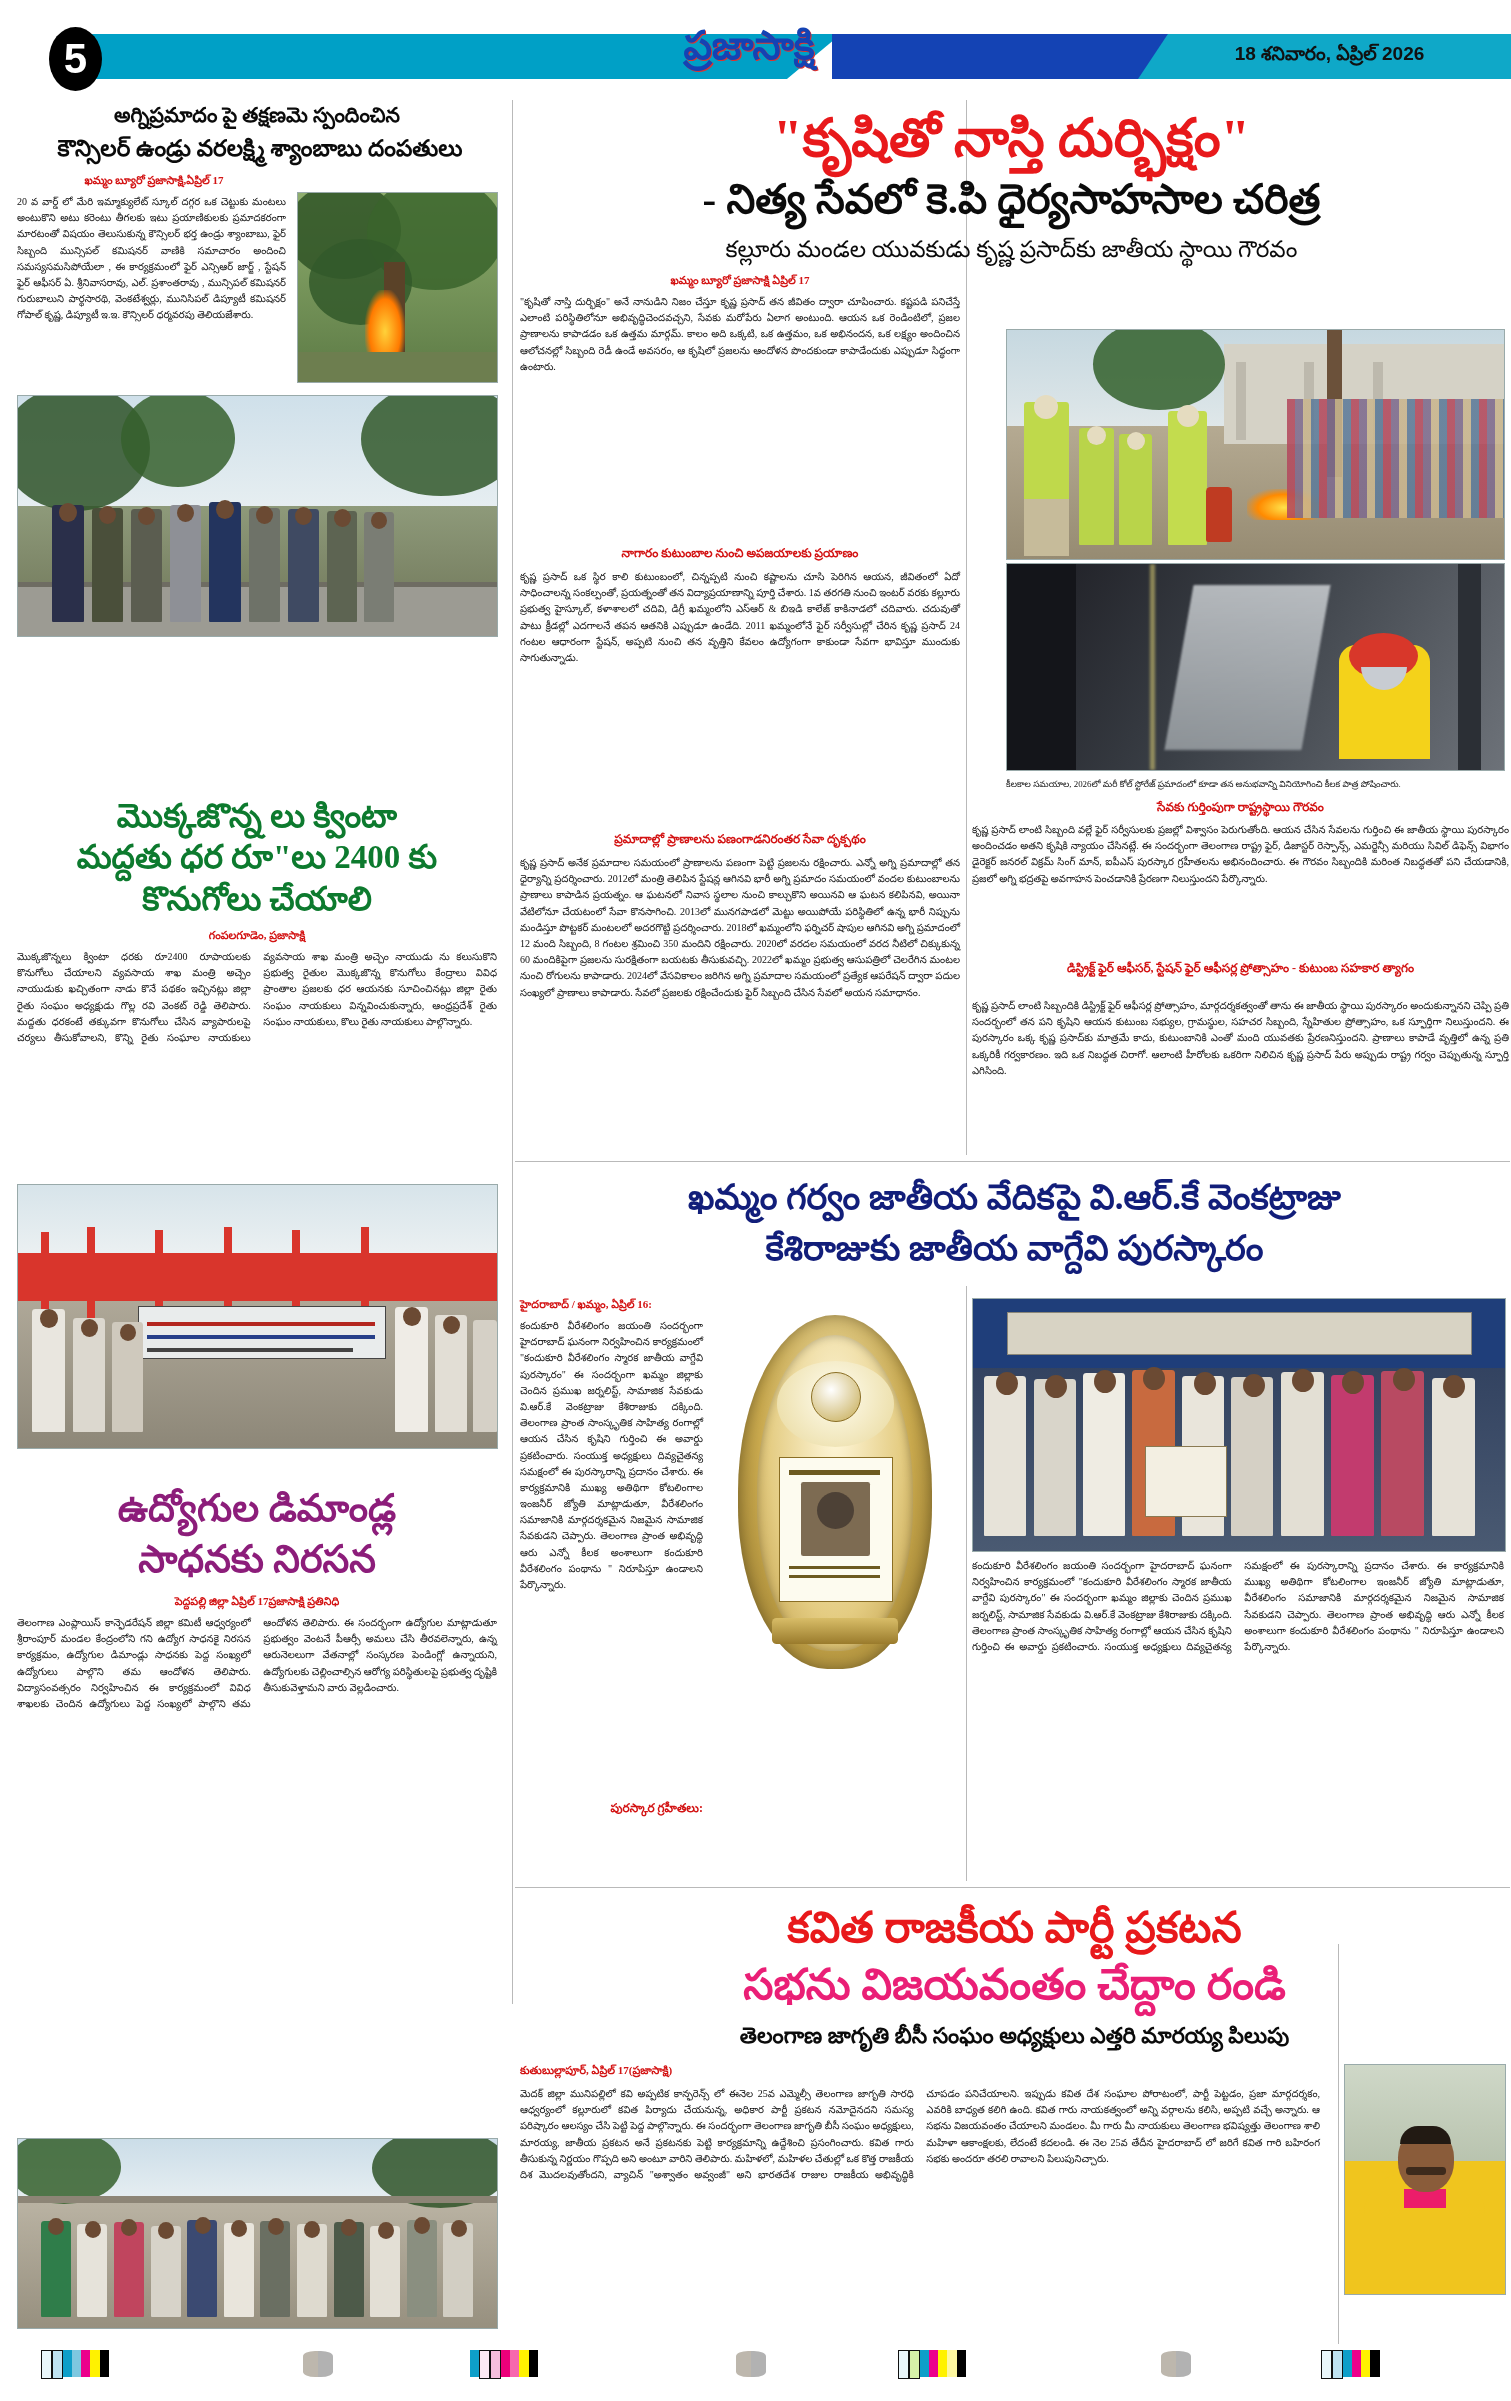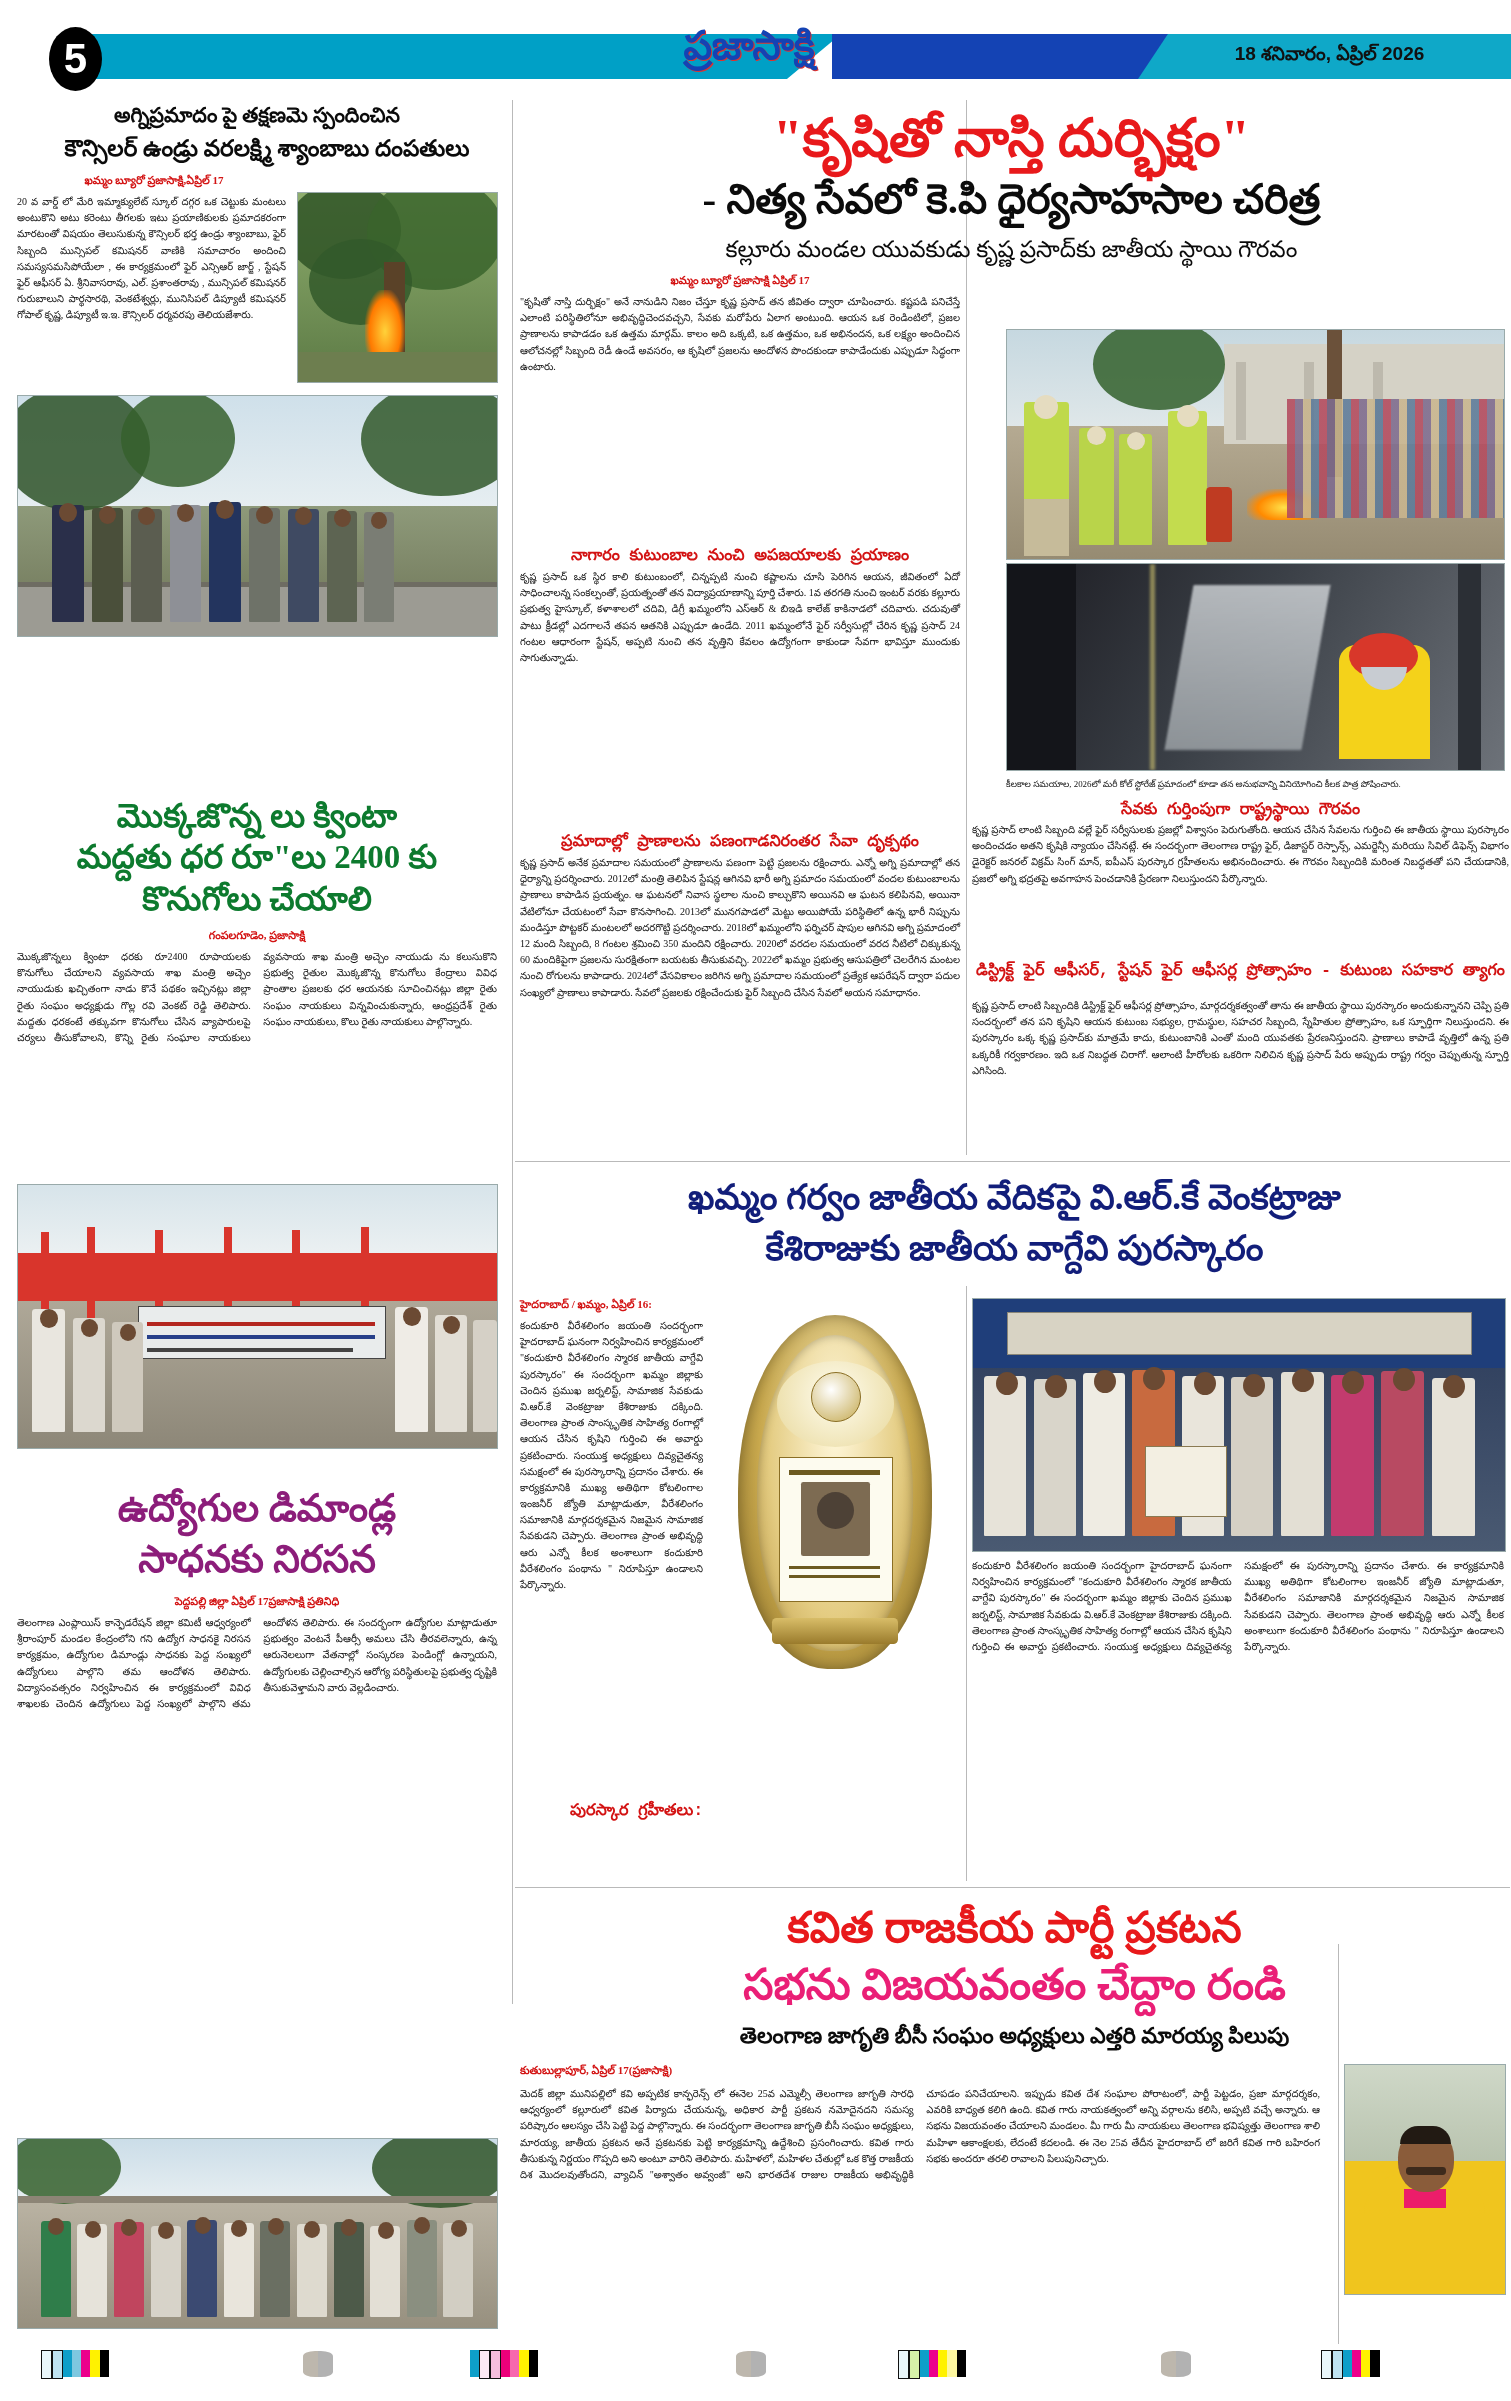--- a/index.html
+++ b/index.html
@@ -22,22 +22,22 @@
   .mh-date{position:absolute;left:1161px;top:43px;width:337px;text-align:center;z-index:8;
            font-size:19px;font-weight:bold;color:#111;font-family:"Liberation Sans",sans-serif;}
 
   
   .vrule{position:absolute;width:1.1px;background:#b9b9b9;}
   .hrule{position:absolute;height:1.1px;background:#b9b9b9;}
   .body-txt{font-size:10px;line-height:1.62;color:#111;text-align:justify;
             font-family:"Liberation Serif",serif;}
   .dateline{color:#d31313;font-weight:bold;font-size:11px;text-align:center;
             font-family:"Liberation Serif",serif;}
-  .subhead-red{color:#d31313;font-weight:bold;font-size:16px;text-align:center;
-               font-family:Liberation Mono, monospace;}
+  .subhead-red{color:#d31313;font-weight:bold;font-size:12px;text-align:center;
+               font-family:Liberation Serif, serif;}
 
   .photo{position:absolute;background:#cfd6cf;overflow:hidden;border:0.6px solid #9aa;}
   .photo .sky{position:absolute;left:0;top:0;width:100%;height:42%;background:linear-gradient(#b9d4e8,#dfe9ee);}
   .photo .ground{position:absolute;left:0;bottom:0;width:100%;height:58%;background:linear-gradient(#b9a98c,#8f8264);}
   .photo .foliage{position:absolute;border-radius:50%;background:#3f6b32;opacity:.85;}
   .photo .person{position:absolute;bottom:6%;border-radius:3.4px 3.4px 1.1px 1.1px;}
   .photo .head{position:absolute;border-radius:50%;background:#6b4a33;}
   .photo .bldg{position:absolute;background:#d8d4c8;}
   .cap{position:absolute;font-size:8.9px;line-height:1.45;color:#111;text-align:justify;
        font-family:"Liberation Serif",serif;}
@@ -75,21 +75,21 @@
   <div class="mh-date">18 శనివారం, ఏప్రిల్ 2026</div>
 
   <div class="vrule" style="left:512px;top:100px;height:1904px;"></div>
   <div class="vrule" style="left:966px;top:100px;height:1055px;"></div>
   <div class="hrule" style="left:515px;top:1161px;width:995px;"></div>
   <div class="hrule" style="left:515px;top:1887px;width:995px;"></div>
   <div class="vrule" style="left:966px;top:1286px;height:595px;"></div>
   <div class="vrule" style="left:1338px;top:1944px;height:400px;"></div>
 
   <div class="hl hl-black" style="left:17px;top:104px;width:480px;font-size:20.6px;">అగ్నిప్రమాదం పై తక్షణమె స్పందించిన</div>
-  <div class="hl hl-black" style="left:27px;top:136px;width:480px;font-size:23px;">కౌన్సిలర్ ఉండ్రు వరలక్ష్మి శ్యాంబాబు దంపతులు</div>
+  <div class="hl hl-black" style="left:20px;top:136px;width:480px;font-size:23px;">కౌన్సిలర్ ఉండ్రు వరలక్ష్మి శ్యాంబాబు దంపతులు</div>
 
   <div class="dateline" style="position:absolute;left:17px;top:174px;width:274px;">ఖమ్మం బ్యూరో ప్రజాసాక్షి,ఏప్రిల్ 17</div>
 
   <div class="col-text body-txt" style="left:17px;top:194px;width:269px;height:183px;">20 వ వార్డ్ లో మేరి ఇమ్మాక్యులేట్ స్కూల్ దగ్గర ఒక చెట్టుకు మంటలు అంటుకొని అటు కరెంటు తీగలకు ఇటు ప్రయాణికులకు ప్రమాదకరంగా మారటంతో విషయం తెలుసుకున్న కౌన్సిలర్ భర్త ఉండ్రు శ్యాంబాబు, ఫైర్ సిబ్బంది మున్సిపల్ కమిషనర్ వాణికి సమాచారం అందించి సమస్యసమసిపోయేలా , ఈ కార్యక్రమంలో ఫైర్ ఎన్సిఆర్ జార్జ్ , స్టేషన్ ఫైర్ ఆఫీసర్ ఏ. శ్రీనివాసరావు, ఎల్. ప్రశాంతరావు , మున్సిపల్ కమిషనర్ గురుబాలుని పార్థసారథి, వెంకటేశ్వర్లు, మునిసిపల్ డిప్యూటీ కమిషనర్ గోపాల్ కృష్ణ, డిప్యూటీ ఇ.ఇ. కౌన్సిలర్ ధర్మవరపు తెలియజేశారు.</div>
 
   <div class="photo" style="left:297px;top:192px;width:199px;height:189px;">
     <div class="sky" style="height:100%;background:linear-gradient(#8fae6e,#5c7a45);"></div>
     <div class="foliage" style="left:-11.4px;top:-11.4px;width:114px;height:97px;background:#2f5426;"></div>
     <div class="foliage" style="left:69px;top:-17px;width:137px;height:114px;background:#39642c;"></div>
     <div class="foliage" style="left:11.4px;top:46px;width:103px;height:86px;background:#33592a;"></div>

